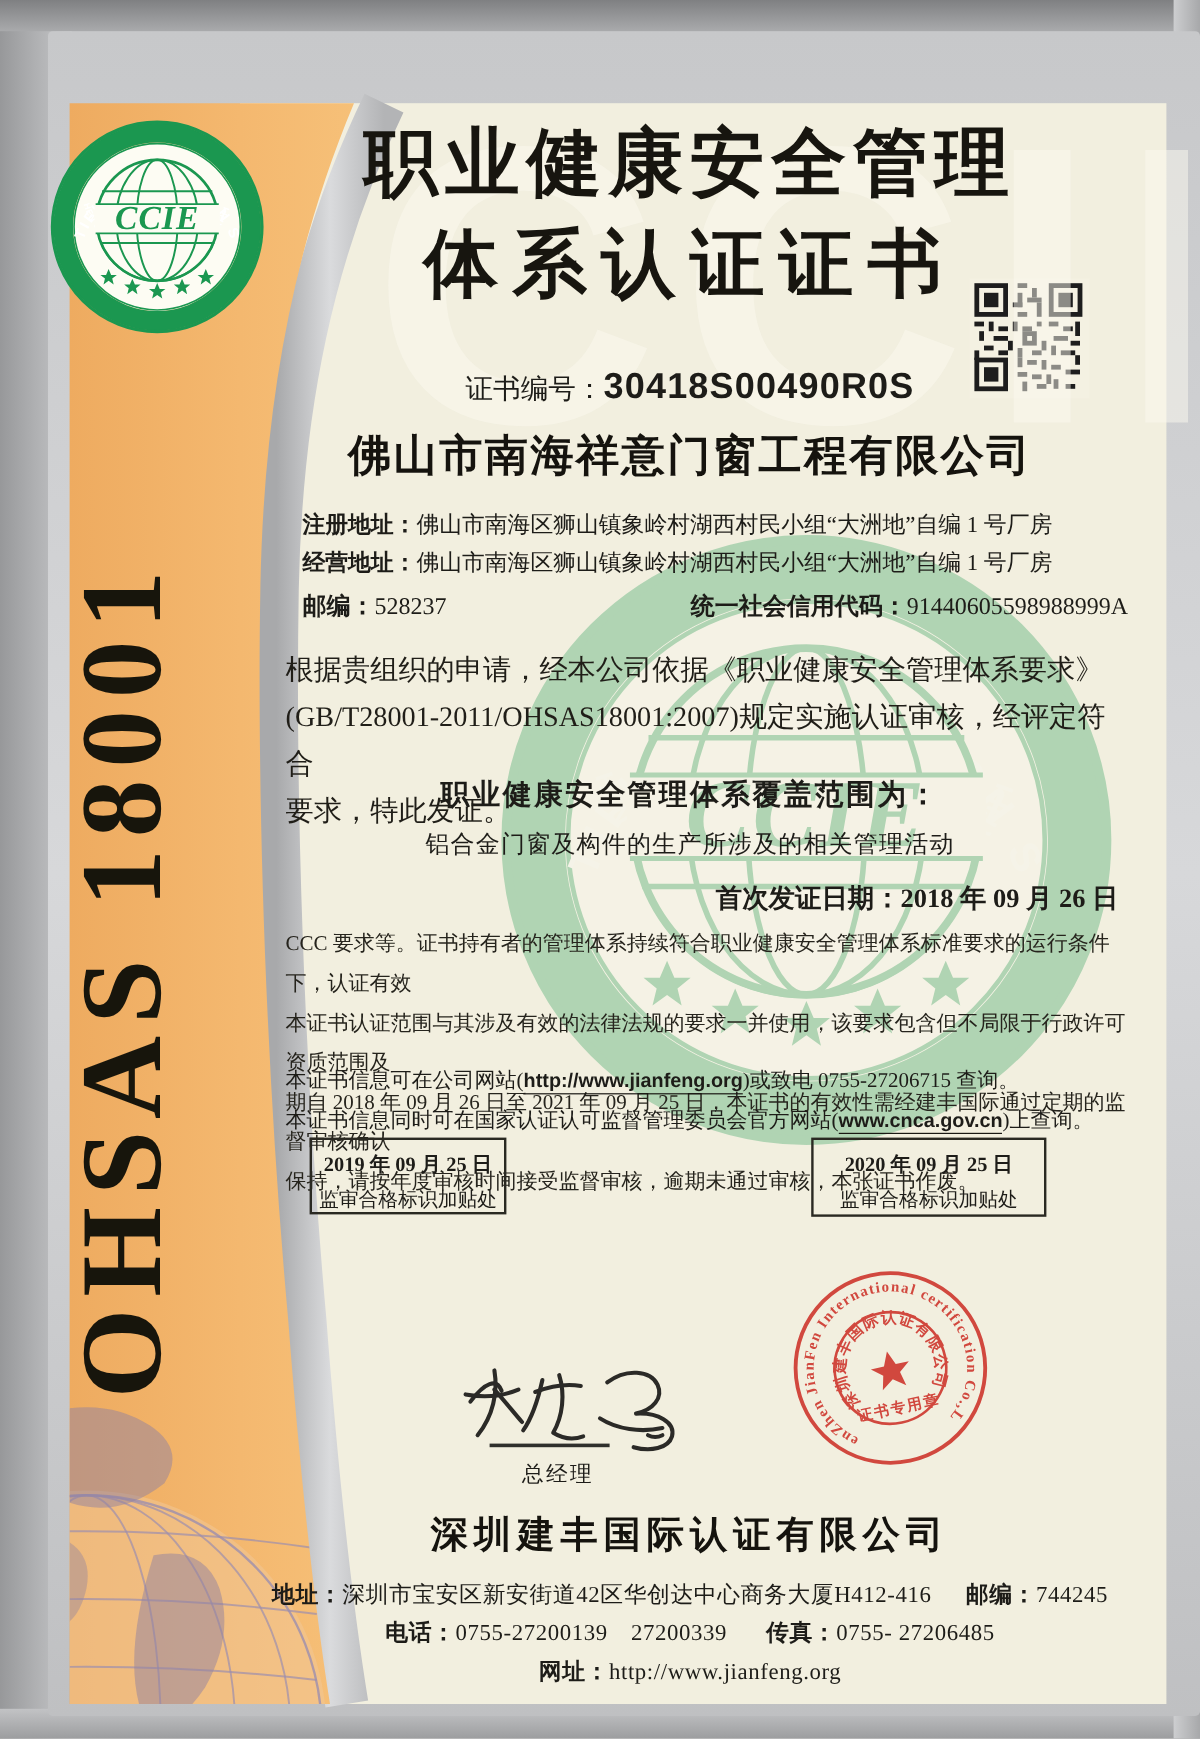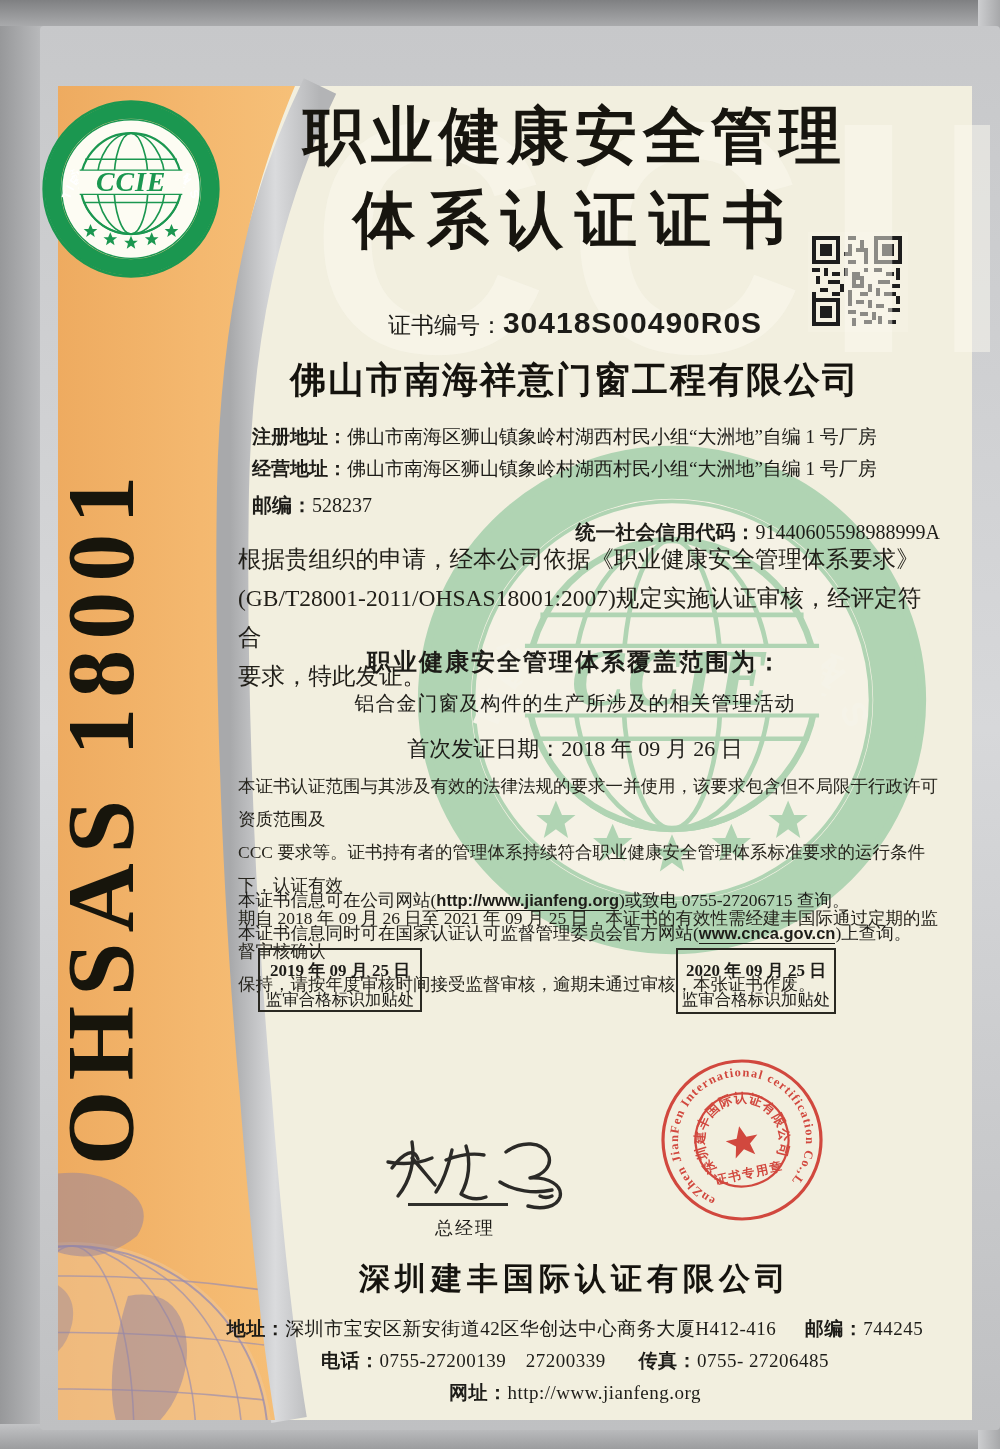--- a/index.html
+++ b/index.html
@@ -15,26 +15,26 @@
   .shade-right{left:978px;top:0;width:22px;height:1449px;background:linear-gradient(90deg,#cdced0,#a7a8aa);}
   svg.deco{left:0;top:0;z-index:1;}
   .txt{z-index:3;}
   .ctr{left:218px;width:714px;text-align:center;}
   .title{font-size:62px;font-weight:bold;letter-spacing:6px;color:#17150f;}
   .certno-label{font-size:23px;font-weight:normal;}
   .certno-val{font-family:"Liberation Sans","DejaVu Sans",sans-serif;font-weight:bold;font-size:30px;letter-spacing:1px;}
   .company{font-size:36px;font-weight:bold;letter-spacing:2px;color:#15130e;}
   .addr-line{left:252px;width:690px;font-size:19px;white-space:nowrap;}
   .lbl{font-weight:bold;}
-  .meta-row{left:252px;width:688px;display:flex;font-size:20px;flex-direction:column;}
+  .meta-row{left:252px;width:688px;display:flex;font-size:20px;}
   .meta-right{margin-left:auto;}
   .para{left:238px;width:706px;font-size:23.5px;line-height:39px;color:#201e18;}
   .scope-heading{font-size:24px;font-weight:bold;letter-spacing:2px;}
   .scope-line{font-size:20px;letter-spacing:1px;}
-  .first-issue{font-size:22px;font-weight:normal;}
+  .first-issue{font-size:22px;font-weight:bold;text-align:right;}
   .fine{left:238px;width:708px;font-size:17.5px;line-height:33px;color:#26241d;}
   .info{left:238px;width:708px;font-size:17.5px;}
   .url{font-family:"Liberation Sans","DejaVu Sans",sans-serif;font-weight:bold;font-size:16.5px;border-bottom:1.5px solid #191813;padding-bottom:1px;}
   .sticker{border:2px solid #2a2922;background:transparent;text-align:center;padding-top:9px;box-sizing:border-box;}
   .sticker .d{font-size:17px;font-weight:bold;}
   .sticker .l{font-size:16.5px;margin-top:7px;}
   .sig-title{font-size:18px;letter-spacing:2px;}
   .issuer-name{font-size:31px;font-weight:bold;letter-spacing:5px;color:#15130e;}
   .foot{font-size:19px;letter-spacing:0.5px;}
   .ohsas{
@@ -258,38 +258,38 @@
     <div>根据贵组织的申请，经本公司依据《职业健康安全管理体系要求》</div>
     <div>(GB/T28001-2011/OHSAS18001:2007)规定实施认证审核，经评定符合</div>
     <div>要求，特此发证。</div>
   </div>
 
   <div class="abs txt ctr scope-line" style="top:690px;">铝合金门窗及构件的生产所涉及的相关管理活动</div>
   <div class="abs txt ctr scope-heading" style="top:646px;">职业健康安全管理体系覆盖范围为：</div>
   <div class="abs txt ctr first-issue" style="top:734px;">首次发证日期：2018 年 09 月 26 日</div>
 
   <div class="abs txt fine" style="top:770px;">
+    <div>CCC 要求等。证书持有者的管理体系持续符合职业健康安全管理体系标准要求的运行条件下，认证有效</div>
     <div>本证书认证范围与其涉及有效的法律法规的要求一并使用，该要求包含但不局限于行政许可资质范围及</div>
-    <div>CCC 要求等。证书持有者的管理体系持续符合职业健康安全管理体系标准要求的运行条件下，认证有效</div>
     <div>期自 2018 年 09 月 26 日至 2021 年 09 月 25 日，本证书的有效性需经建丰国际通过定期的监督审核确认</div>
     <div>保持，请按年度审核时间接受监督审核，逾期未通过审核，本张证书作废。</div>
   </div>
 
   <div class="abs txt info" style="top:888px;">
     <span>本证书信息可在公司网站(</span><span class="url">http://www.jianfeng.org</span><span>)或致电 0755-27206715 查询。</span>
   </div>
   <div class="abs txt info" style="top:921px;">
     <span>本证书信息同时可在国家认证认可监督管理委员会官方网站(</span><span class="url">www.cnca.gov.cn</span><span>)上查询。</span>
   </div>
 
   <div class="abs txt sticker" style="left:258px;top:948px;width:164px;height:64px;">
     <div class="d">2019 年 09 月 25 日</div>
     <div class="l">监审合格标识加贴处</div>
   </div>
-  <div class="abs txt sticker" style="left:676px;top:948px;width:160px;height:66px;">
+  <div class="abs txt sticker" style="left:676px;top:948px;width:196px;height:66px;">
     <div class="d">2020 年 09 月 25 日</div>
     <div class="l">监审合格标识加贴处</div>
   </div>
 
   <div class="abs txt sig-title" style="left:375px;top:1216px;width:120px;text-align:right;">总经理</div>
 
   <div class="abs txt ctr issuer-name" style="top:1258px;">深圳建丰国际认证有限公司</div>
 
   <div class="abs txt ctr foot" style="top:1316px;">
     <span class="lbl">地址：</span><span>深圳市宝安区新安街道42区华创达中心商务大厦H412-416</span>

